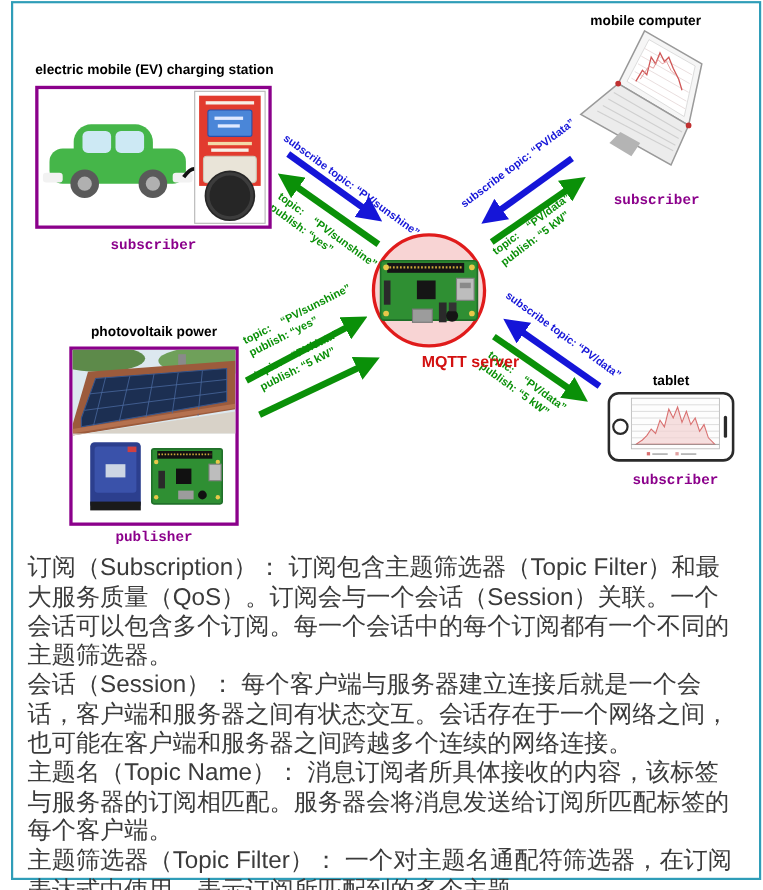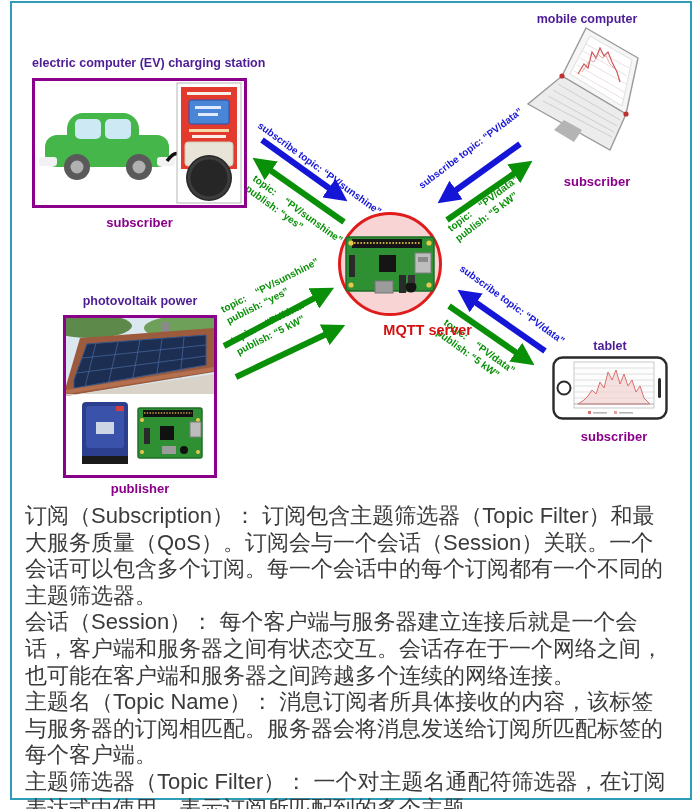--- a/index.html
+++ b/index.html
@@ -9,24 +9,24 @@
   }
   .frame{
     position:absolute;left:10px;top:1px;width:678px;height:795px;
     border:2px solid #2f9db8;background:#ffffff;
   }
   .diagram{position:absolute;left:0;top:0;width:694px;height:500px;}
   #arrow-layer{position:absolute;left:0;top:0;pointer-events:none;}
   #arrow-layer text{font-family:"Liberation Sans","DejaVu Sans",sans-serif;font-size:10px;font-weight:bold;}
   .node-title{
     position:absolute;text-align:center;font-weight:bold;font-size:12.5px;
-    color:#4c1d95;white-space:nowrap;
+    color:#000000;white-space:nowrap;
   }
   .node-role{
-    position:absolute;text-align:center;font-weight:bold;font-size:13px;color:#8b008b;
+    position:absolute;text-align:center;font-weight:bold;font-size:13px;color:#8b008b;font-family:Liberation Mono, monospace;
   }
   .img-box{
     position:absolute;border:3px solid #8b008b;background:#ffffff;box-sizing:border-box;
   }
   .broker-circle{
     position:absolute;left:338px;top:212px;width:104px;height:104px;border-radius:50%;
     background:#f8d4d4;border:3px solid #e01b1b;box-sizing:border-box;
     display:flex;align-items:center;justify-content:center;
   }
   .broker-label{
@@ -88,21 +88,21 @@
       <g transform="translate(459,270) rotate(36)">
         <text x="0" y="0" fill="#1515d8">subscribe topic: “PV/data”</text>
       </g>
       <line x1="449" y1="306" x2="527" y2="360" stroke="#0a9008" stroke-width="6" marker-end="url(#arrowhead-green)"></line>
       <g transform="translate(443,324) rotate(36)">
         <text x="0" y="0" fill="#0a9008">topic:&nbsp;&nbsp;&nbsp;&nbsp;“PV/data”</text>
         <text x="0" y="12.5" fill="#0a9008">publish: “5 kW”</text>
       </g>
     </svg>
 
-  <div class="node-title" style="left:32px;top:56px;width:215px;">electric computer (EV) charging station</div>
+  <div class="node-title" style="left:32px;top:56px;width:215px;">electric mobile (EV) charging station</div>
   <div class="img-box" style="left:32px;top:78px;width:215px;height:130px;">
     <svg viewBox="0 0 209 124" width="209" height="124">
       <g>
         <rect x="32" y="32" width="72" height="38" rx="16" fill="#45b649"></rect>
         <rect x="10" y="54" width="124" height="32" rx="12" fill="#45b649"></rect>
         <rect x="40" y="38" width="26" height="20" rx="5" fill="#cde9f4"></rect>
         <rect x="70" y="38" width="26" height="20" rx="5" fill="#cde9f4"></rect>
         <rect x="4" y="76" width="18" height="9" rx="3" fill="#f2f2f2"></rect>
         <rect x="122" y="76" width="18" height="9" rx="3" fill="#f2f2f2"></rect>
         <circle cx="42" cy="86" r="13" fill="#5a5a5a"></circle>

